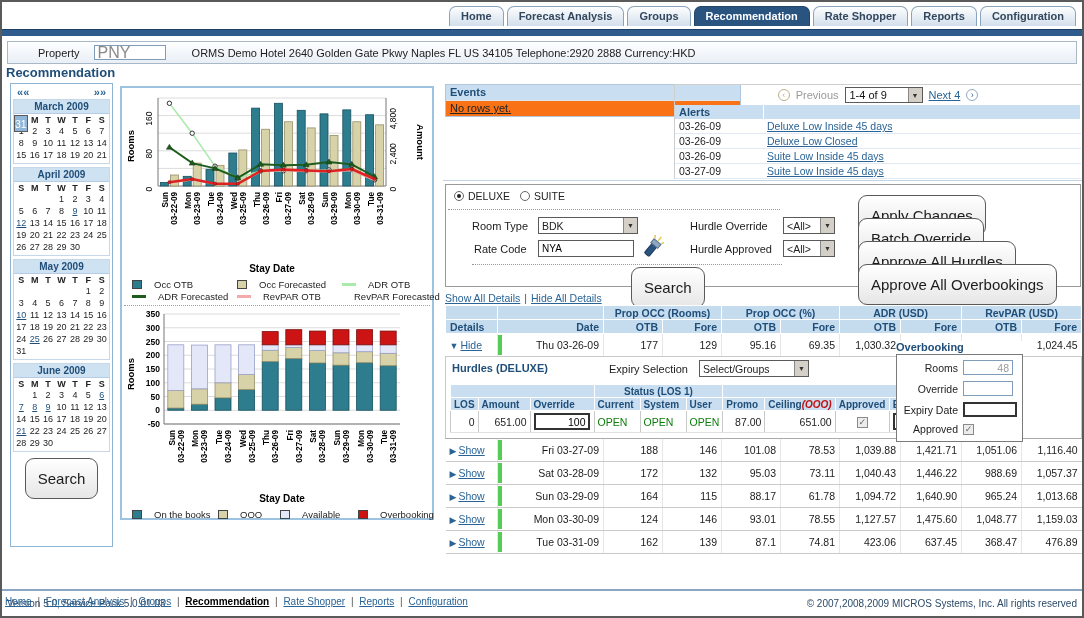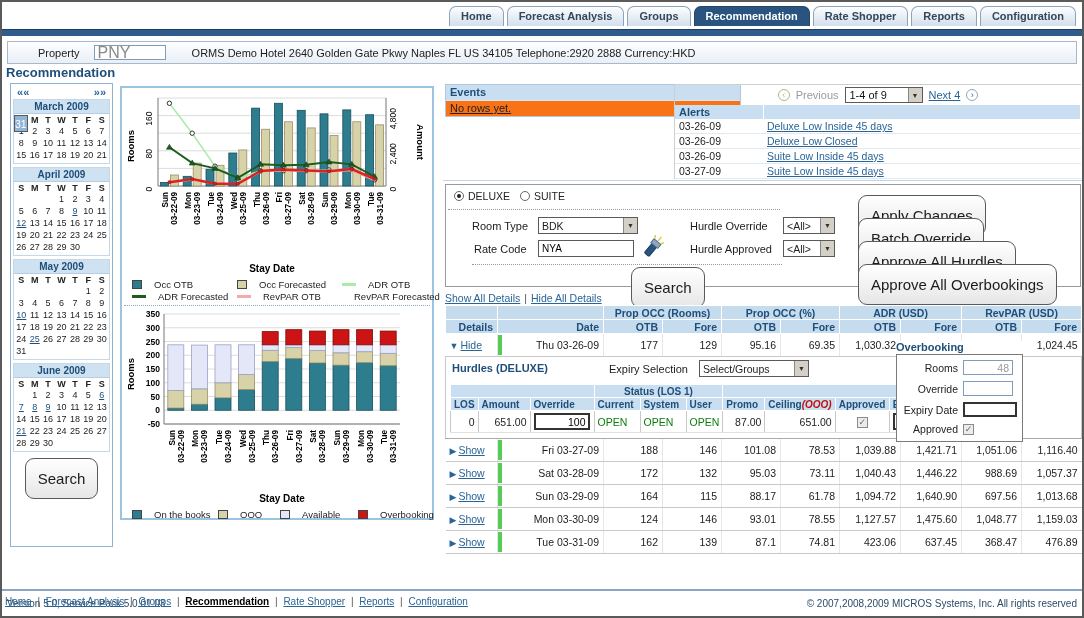--- a/index.html
+++ b/index.html
@@ -84,21 +84,21 @@
   .flash { position:absolute; }
 
   
   .detail-links { position:absolute; left:2px; top:208px; font-size:10.5px; }
   .detail-links .sep { color:#555; margin:0 4px; }
 
   
   .main-table { position:absolute; left:2px; top:221px; width:636px; border-collapse:collapse; table-layout:fixed; }
   .main-table th { background:#c5dbee; color:#1f4e79; font-weight:bold; font-size:10.5px; border:1px solid #fff; padding:0 4px; height:14px; }
   .main-table th.grp { text-align:center; }
-  .main-table th.sub-l { text-align:right;margin-left:8px; }
+  .main-table th.sub-l { text-align:left;margin-left:8px; }
   .main-table th.sub-r { text-align:right; }
   .main-table td { font-size:10.5px; padding:0 4px; border-bottom:1px solid #c9c9c9; border-left:1px solid #e6e6e6; height:23px; }
   .main-table td.num, .main-table td.datec { text-align:right; color:#1c1c1c; }
   .main-table td.action { border-left:none; position:relative; }
   .main-table td.datec { position:relative; }
   .gbar { position:absolute; left:0; top:1px; bottom:1px; width:4px; background:#55cc55; }
   .arrow-ic { color:#2a6496; font-size:9px; margin-right:2px; }
   .exp-row td { height:auto; border-left:1px solid #c9c9c9; border-right:1px solid #c9c9c9; border-bottom:1px solid #aaa; padding:0; }
 
   
@@ -786,21 +786,21 @@
           </tr>
           <tr>
             <td class="action"><span class="arrow-ic">▶</span><a class="lnk">Show</a></td>
             <td class="datec"><span class="gbar"></span><span>Sun 03-29-09</span></td>
             <td class="num">164</td>
             <td class="num">115</td>
             <td class="num">88.17</td>
             <td class="num">61.78</td>
             <td class="num">1,094.72</td>
             <td class="num">1,640.90</td>
-            <td class="num">697.56</td>
+            <td class="num">965.24</td>
             <td class="num">1,013.68</td>
           </tr>
           <tr>
             <td class="action"><span class="arrow-ic">▶</span><a class="lnk">Show</a></td>
             <td class="datec"><span class="gbar"></span><span>Mon 03-30-09</span></td>
             <td class="num">124</td>
             <td class="num">146</td>
             <td class="num">93.01</td>
             <td class="num">78.55</td>
             <td class="num">1,127.57</td>

